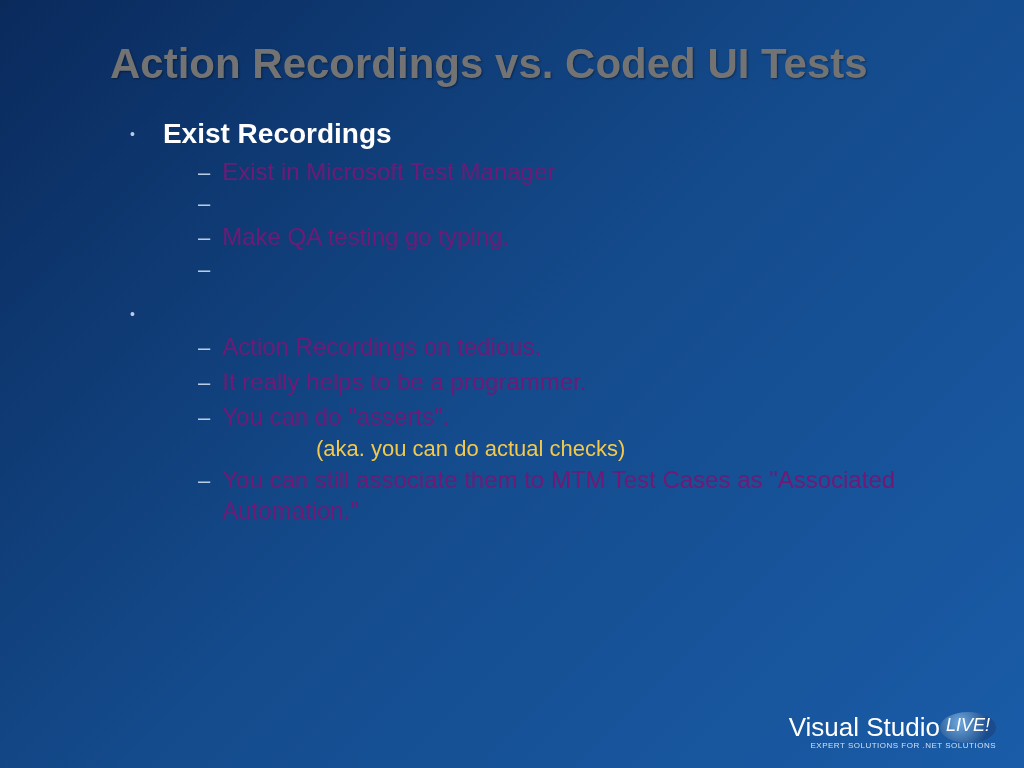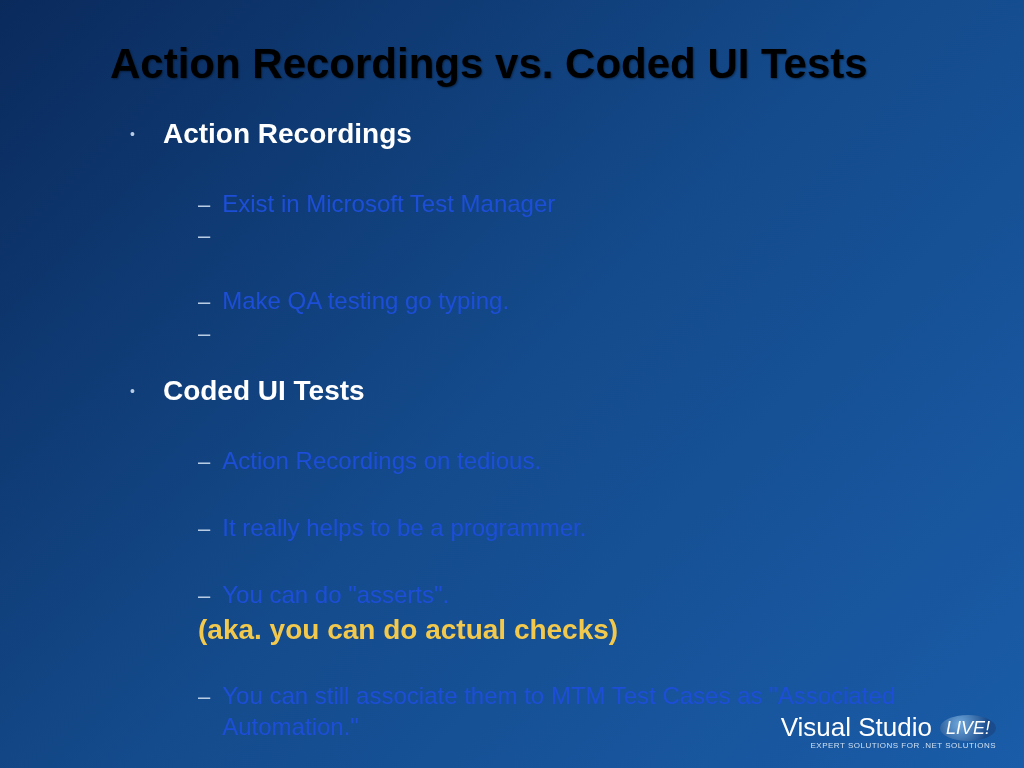--- a/index.html
+++ b/index.html
@@ -9,21 +9,21 @@
     font-family: "Segoe UI", Arial, sans-serif;
     color: #fff;
     position: relative;
   }
   .slide {
     padding: 40px 60px 40px 110px;
     width: 100%;
     height: 100%;
   }
   .title {
-    color: #000000;
+    color: #737373;
     font-size: 42px;
     font-weight: 700;
     line-height: 1.15;
     margin-bottom: 30px;
     text-shadow: 1px 1px 2px rgba(0,0,0,0.4);
   }
   .section {
     margin-bottom: 28px;
   }
   .bullet-row {
@@ -53,46 +53,45 @@
     align-items: baseline;
     gap: 12px;
     margin-bottom: 4px;
   }
   .dash {
     color: #b8cce4;
     font-size: 22px;
     flex-shrink: 0;
   }
   .sub-text {
-    color: #1d4ed8;
+    color: #701a75;
     font-size: 24px;
     line-height: 1.3;
-    margin-top: 32px;
   }
   .aside {
     color: #f2c94c;
-    font-size: 28px;
-    font-weight: 700;
+    font-size: 22px;
+    font-weight: 400;
+    margin-left: 118px;
     margin-top: 2px;
     margin-bottom: 2px;
   }
   .footer-logo {
     position: absolute;
     right: 28px;
     bottom: 18px;
     text-align: right;
   }
   .logo-main {
     font-family: "Segoe UI Light", "Segoe UI", Arial, sans-serif;
     font-size: 26px;
     color: #fff;
     font-weight: 300;
     display: inline-flex;
-    align-items: center;
-    gap: 8px;
+    gap: 0;
   }
   .logo-light { font-weight: 300; }
   .logo-live {
     font-weight: 400;
     font-style: italic;
     font-size: 18px;
     background: radial-gradient(circle at 35% 35%, #6fa8dc 0%, #1a4b8c 70%);
     border-radius: 50%;
     padding: 4px 6px;
     display: inline-block;
@@ -107,21 +106,21 @@
 </style>
 </head>
 <body>
 
 <div class="slide">
   <h1 class="title">Action Recordings vs. Coded UI Tests</h1>
 
   <div class="section">
     <div class="bullet-row">
       <span class="bullet-dot">•</span>
-      <span class="section-heading">Action Recordings</span>
+      <span class="section-heading">Exist Recordings</span>
     </div>
     <div class="sub-list">
       <div class="sub-item">
         <span class="dash">–</span>
         <span class="sub-text">Exist in Microsoft Test Manager</span>
       </div>
       <div class="sub-item">
         <span class="dash">–</span>
       </div>
       <div class="sub-item">
@@ -130,21 +129,20 @@
       </div>
       <div class="sub-item">
         <span class="dash">–</span>
       </div>
     </div>
   </div>
 
   <div class="section">
     <div class="bullet-row">
       <span class="bullet-dot">•</span>
-      <span class="section-heading">Coded UI Tests</span>
     </div>
     <div class="sub-list">
       <div class="sub-item">
         <span class="dash">–</span>
         <span class="sub-text">Action Recordings on tedious.</span>
       </div>
       <div class="sub-item">
         <span class="dash">–</span>
         <span class="sub-text">It really helps to be a programmer.</span>
       </div>

